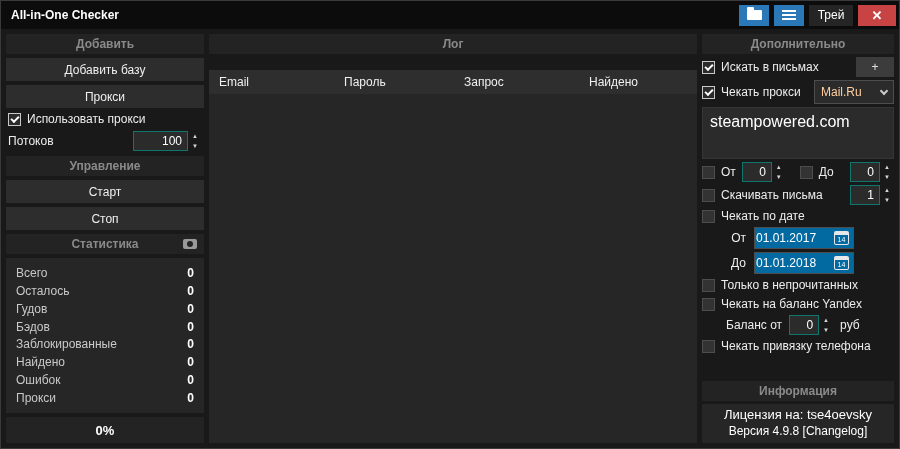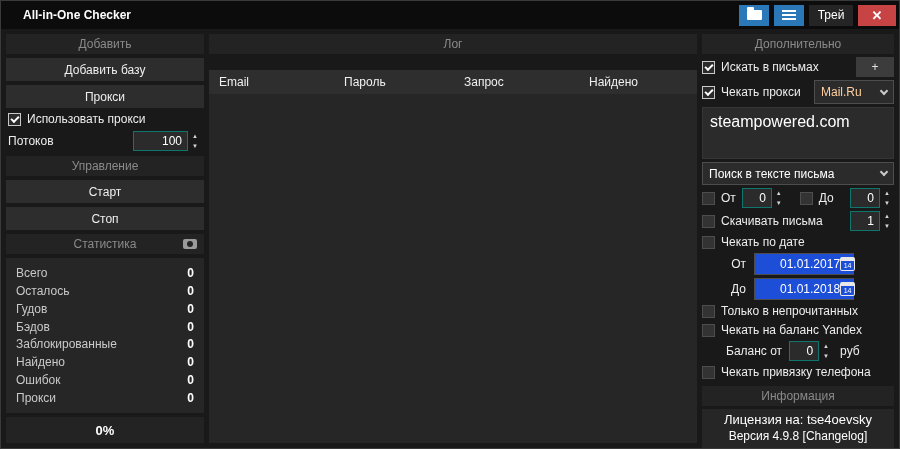--- a/index.html
+++ b/index.html
@@ -3,41 +3,41 @@
 <meta charset="utf-8">
 <style>
   * { margin:0; padding:0; box-sizing:border-box; }
   html,body { width:900px; height:449px; overflow:hidden; background:#101010;
               font-family:"Liberation Sans", sans-serif; }
   .window { position:relative; width:900px; height:449px; background:#191919;
             border:1px solid #3a3a3a; display:flex; flex-direction:column; }
 
   
   .titlebar { height:28px; background:#0c0c0c; display:flex; align-items:center;
-              padding:0 3px 0 22px; flex:none; }
+              padding:0 3px 0 10px; flex:none; }
   .title { flex:1; color:#ffffff; font-weight:bold; font-size:12px; }
   .tb-btn { height:21px; margin-left:5px; display:flex; align-items:center;
             justify-content:center; cursor:default; }
   .tb-blue { width:30px; background:#2a78b8; }
   .tb-trey { width:44px; background:#252525; color:#fff; font-size:12px; }
   .tb-close { width:38px; background:#c84343; color:#fff; font-size:13px; font-weight:bold; }
   .folder { width:15px; height:10px; background:#fff; border-radius:1px; position:relative; }
   .folder::before { content:""; position:absolute; top:-3px; left:0; width:7px; height:3px;
                     background:#fff; border-radius:1px 1px 0 0; }
   .hamb { display:flex; flex-direction:column; gap:2px; }
   .hamb i { width:14px; height:2px; background:#fff; }
 
   
   .content { flex:1; display:flex; gap:5px; padding:5px; min-height:0; }
   .col-left  { width:198px; flex:none; display:flex; flex-direction:column; gap:4px; }
   .col-mid   { flex:1; display:flex; flex-direction:column; gap:16px; min-width:0; }
   .col-right { width:192px; flex:none; display:flex; flex-direction:column; gap:3px;
                font-size:12px; color:#ededed; }
 
-  .hdr { height:20px; flex:none; background:#232323; color:#8a8a8a; font-weight:normal;
+  .hdr { height:20px; flex:none; background:#232323; color:#8a8a8a; font-weight:bold;
          font-size:12px; display:flex; align-items:center; justify-content:center;
          position:relative; }
   .btn { height:23px; flex:none; background:#2d2d2d; color:#efefef; font-size:12px;
          display:flex; align-items:center; justify-content:center; cursor:default; }
 
   
   .cb-row { display:flex; align-items:center; gap:6px; padding:0 2px; color:#ededed;
             font-size:12px; flex:none; }
   .cb { width:13px; height:13px; background:#333333; border:1px solid #4d4d4d;
         position:relative; flex:none; }
@@ -83,23 +83,23 @@
           border-bottom:2px solid #c9c9c9; transform:rotate(45deg); margin-top:-3px; flex:none; }
   .r-row { display:flex; align-items:center; gap:6px; flex:none; }
   .proxy-select { width:80px; height:24px; color:#ffcf9f; margin-left:auto; }
   .plus-btn { width:38px; height:20px; background:#3c3c3c; color:#e0e0e0; font-size:12px;
               display:flex; align-items:center; justify-content:center; margin-left:auto; }
   .textarea { height:52px; flex:none; background:#2b2b2b; border:1px solid #353535;
               color:#fff; font-size:16px; padding:5px 7px; }
   .mode-select { height:23px; flex:none; color:#ffffff; }
   .date-row { padding-left:24px; display:flex; align-items:center; gap:8px; flex:none; }
   .date-lbl { width:20px; text-align:right; }
-  .date-field { width:100px; height:22px; background:#1d4ed8; border:1px solid #4d4d4d;
+  .date-field { width:100px; height:22px; background:#0369a1; border:1px solid #4d4d4d;
                 display:flex; align-items:center; justify-content:space-between;
-                padding:0 4px 0 25px; color:#fff; }
+                padding:0 4px 0 1px; color:#fff; }
   .cal { width:15px; height:14px; border:1px solid #e8e8e8; border-top:4px solid #e8e8e8;
          border-radius:2px; font-size:7px; color:#fff; display:flex; align-items:center;
          justify-content:center; flex:none; }
   .balance-row { padding-left:24px; display:flex; align-items:center; gap:7px; flex:none; }
   .info-box { flex:none; background:#262626; padding:3px 0 5px; text-align:center; color:#fff; }
   .info-line1 { font-size:13px; margin-bottom:2px; }
   .info-line2 { font-size:12px; }
   .spacer { flex:1; }
 </style>
 </head>
@@ -215,24 +215,20 @@
         <span class="cb checked"></span>
         <span>Чекать прокси</span>
         <span class="select proxy-select">
           <span>Mail.Ru</span>
           <span class="chev"></span>
         </span>
       </div>
 
       <div class="textarea">steampowered.com</div>
 
-      <div class="select mode-select">
-        <span>Поиск в тексте письма</span>
-        <span class="chev"></span>
-      </div>
 
       <div class="r-row" style="height:20px;">
         <span class="cb"></span>
         <span>От</span>
         <span class="spinner">
           <span class="spin-val" style="width:30px;">0</span>
           <span class="spin-arrows">
             <span>▲</span>
             <span>▼</span>
           </span>

